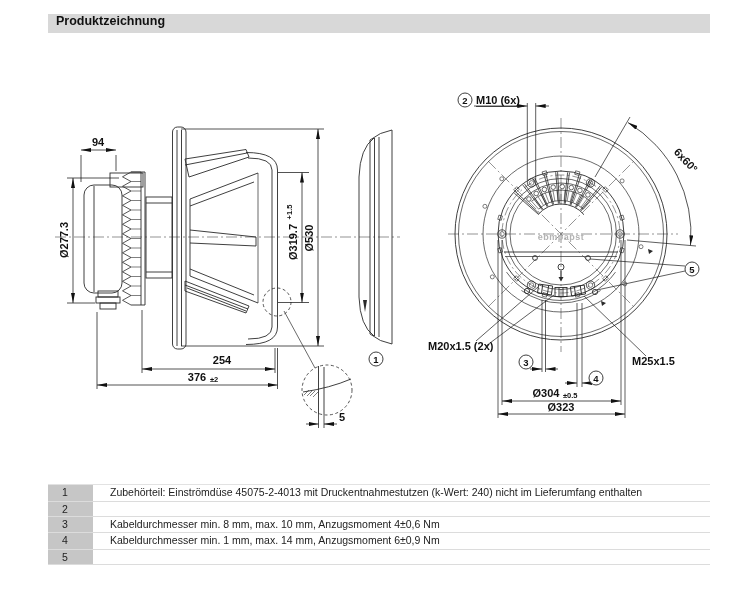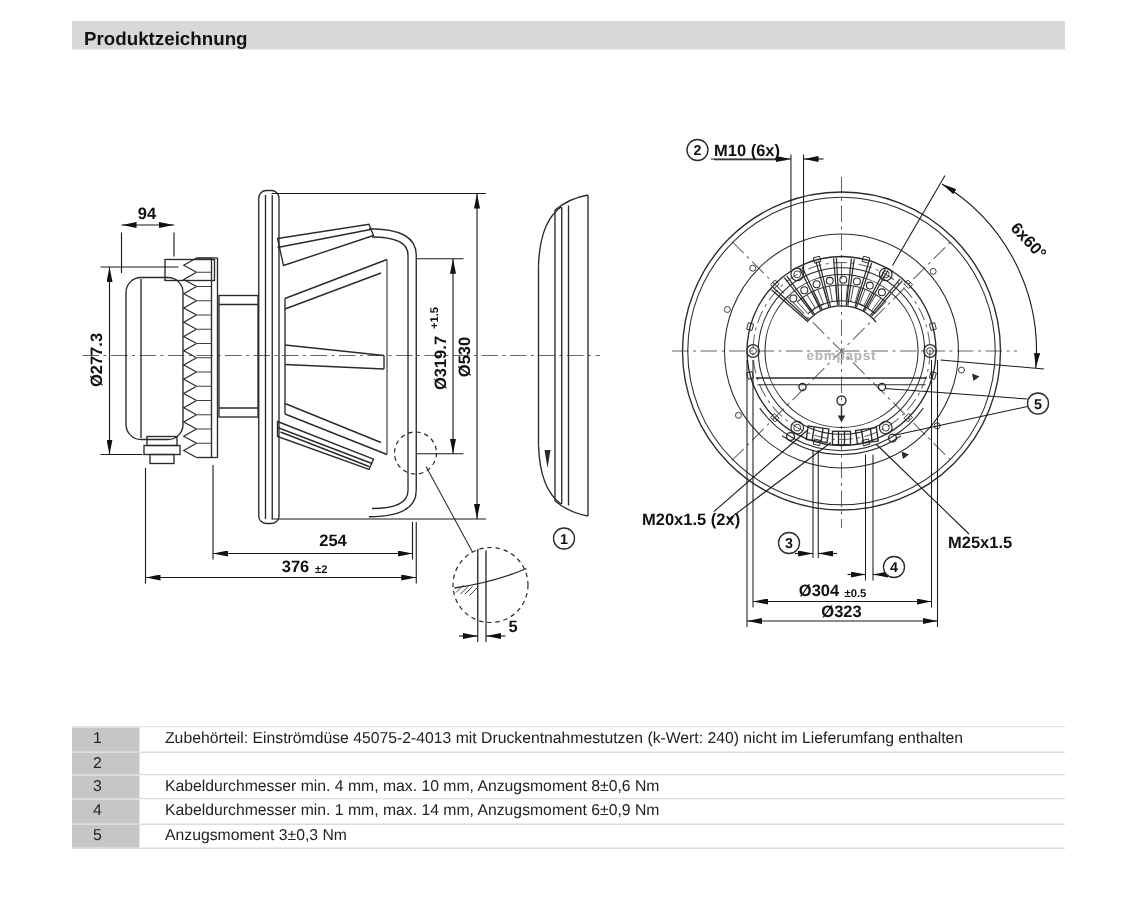--- a/index.html
+++ b/index.html
@@ -2,21 +2,21 @@
 <html><head>
 <meta charset="utf-8">
 <style>
   html,body{margin:0;padding:0;}
   body{
     width:750px;height:615px;position:relative;background:#ffffff;
     font-family:"Liberation Sans", sans-serif;color:#1a1a1a;overflow:hidden;
   }
   .header-bar{
     position:absolute;left:48px;top:14px;width:662px;height:19px;
-    background:#d8d8d8;display:flex;align-items:flex-end;
+    background:#d8d8d8;display:flex;align-items:flex-start;
   }
   .header-bar .title{font-size:12.5px;font-weight:bold;padding-left:8px;color:#111;}
   #draw{position:absolute;left:0;top:40px;}
   svg text{font-family:"Liberation Sans", sans-serif;fill:#111;}
   .dim{font-size:11px;font-weight:bold;}
   .dim-sm{font-size:7.5px;font-weight:bold;}
   .callout-txt{font-size:9.5px;font-weight:bold;}
   .logo-txt{font-size:9px;fill:#b3b3b3;letter-spacing:.5px;font-weight:bold;}
   .notes{
     position:absolute;left:48px;top:484px;width:662px;font-size:10.5px;
@@ -409,28 +409,25 @@
     <div class="txt">
         <span>Zubehörteil: Einströmdüse 45075-2-4013 mit Druckentnahmestutzen (k-Wert: 240) nicht im Lieferumfang enthalten</span>
       </div>
   </div>
   <div class="nrow">
     <div class="num">2</div>
   </div>
   <div class="nrow">
     <div class="num">3</div>
     <div class="txt">
-        <span>Kabeldurchmesser min. 4 mm, max. 10 mm, Anzugsmoment 8±0,6 Nm</span>
+        <span>Kabeldurchmesser min. 8 mm, max. 10 mm, Anzugsmoment 4±0,6 Nm</span>
       </div>
   </div>
   <div class="nrow">
     <div class="num">4</div>
     <div class="txt">
         <span>Kabeldurchmesser min. 1 mm, max. 14 mm, Anzugsmoment 6±0,9 Nm</span>
       </div>
   </div>
   <div class="nrow">
     <div class="num">5</div>
-    <div class="txt">
-        <span>Anzugsmoment 3±0,3 Nm</span>
-      </div>
   </div>
 </div>
 
 </body></html>

